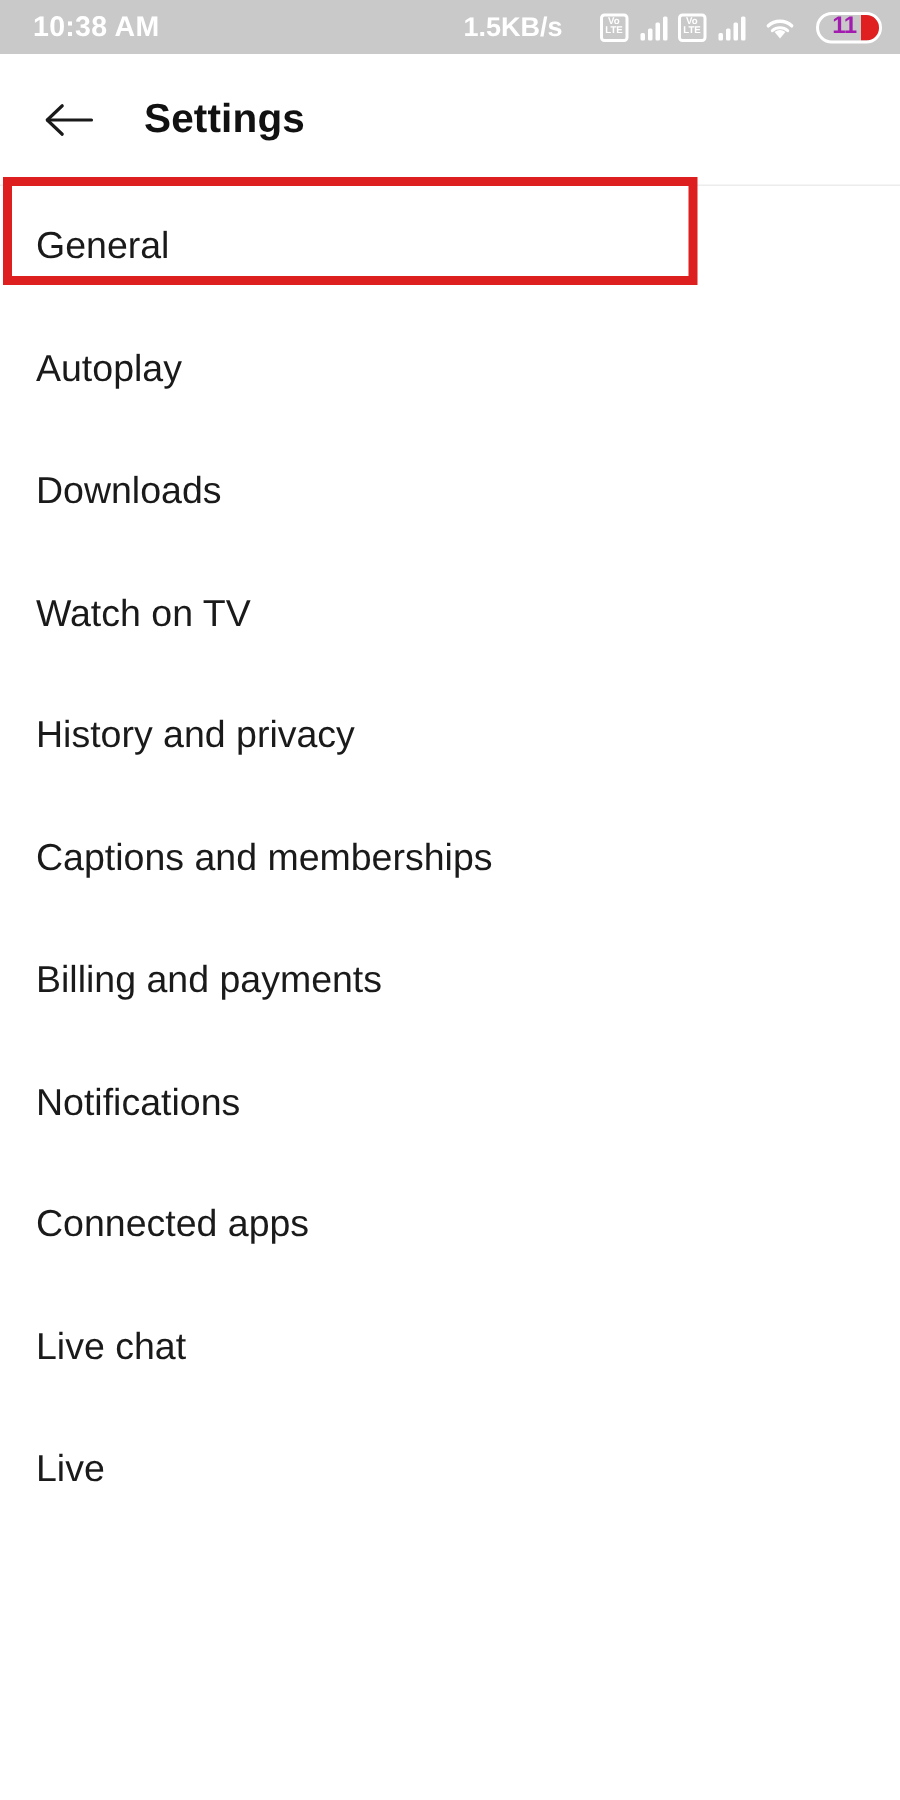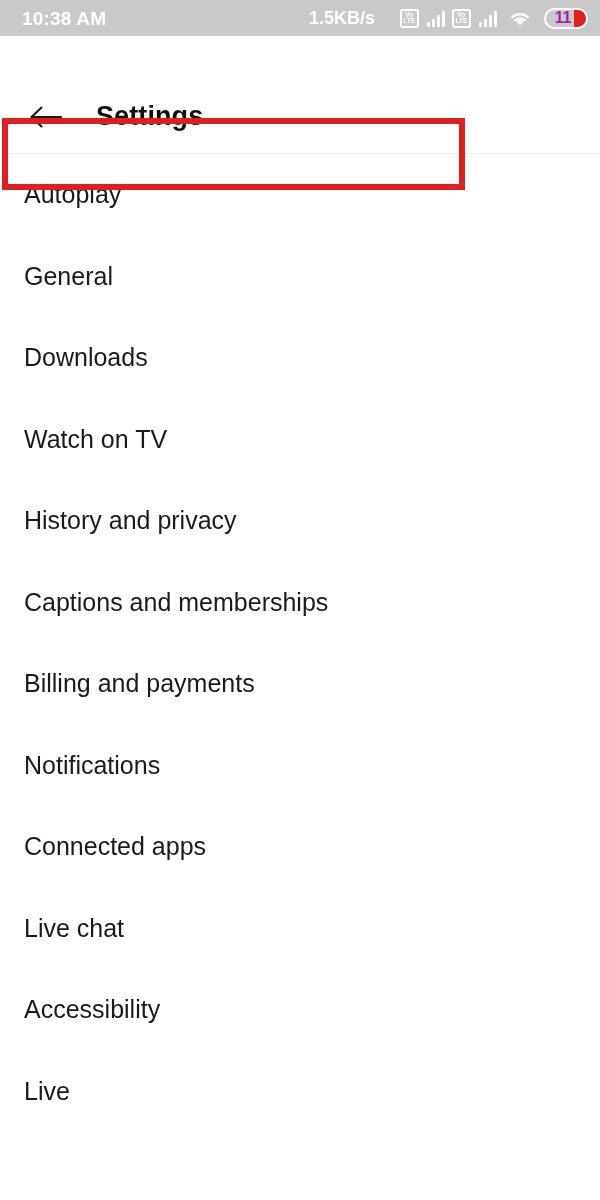--- a/index.html
+++ b/index.html
@@ -120,27 +120,26 @@
     font-size: 16px;
     font-weight: bold;
     z-index: 2;
     letter-spacing: -0.3px;
     padding-right: 6px;
   }
 
   
   .app-bar {
     position: relative;
-    height: 74px;
+    height: 88px;
     background: #ffffff;
     display: flex;
     align-items: center;
     border-bottom: 1px solid #ececec;
     box-sizing: border-box;
-    margin-top: 44px;
   }
   .back-button {
     width: 60px;
     height: 60px;
     margin-left: 16px;
     display: flex;
     align-items: center;
     justify-content: center;
     cursor: pointer;
   }
@@ -239,26 +238,26 @@
           <path d="M13.5 3.5 L3.5 13 L13.5 22.5" stroke="#1a1a1a" stroke-width="2.1" fill="none" stroke-linecap="round" stroke-linejoin="round"></path>
           <path d="M3.6 13 L33 13" stroke="#1a1a1a" stroke-width="2.1" fill="none" stroke-linecap="round"></path>
         </svg>
       </span>
     </div>
     <div class="app-title">Settings</div>
   </div>
 
   <div class="settings-list">
     <div class="settings-item">
+      <span class="settings-item-label">General</span>
+    </div>
+    <div class="settings-item">
       <span class="settings-item-label">Autoplay</span>
     </div>
     <div class="settings-item">
-      <span class="settings-item-label">General</span>
-    </div>
-    <div class="settings-item">
       <span class="settings-item-label">Downloads</span>
     </div>
     <div class="settings-item">
       <span class="settings-item-label">Watch on TV</span>
     </div>
     <div class="settings-item">
       <span class="settings-item-label">History and privacy</span>
     </div>
     <div class="settings-item">
       <span class="settings-item-label">Captions and memberships</span>
@@ -269,22 +268,19 @@
     <div class="settings-item">
       <span class="settings-item-label">Notifications</span>
     </div>
     <div class="settings-item">
       <span class="settings-item-label">Connected apps</span>
     </div>
     <div class="settings-item">
       <span class="settings-item-label">Live chat</span>
     </div>
     <div class="settings-item">
-      <span class="settings-item-label">Accessibility</span>
-    </div>
-    <div class="settings-item">
       <span class="settings-item-label">Live</span>
     </div>
   </div>
 
   <div class="highlight-box"></div>
 
 </div>
 
 </body></html>

